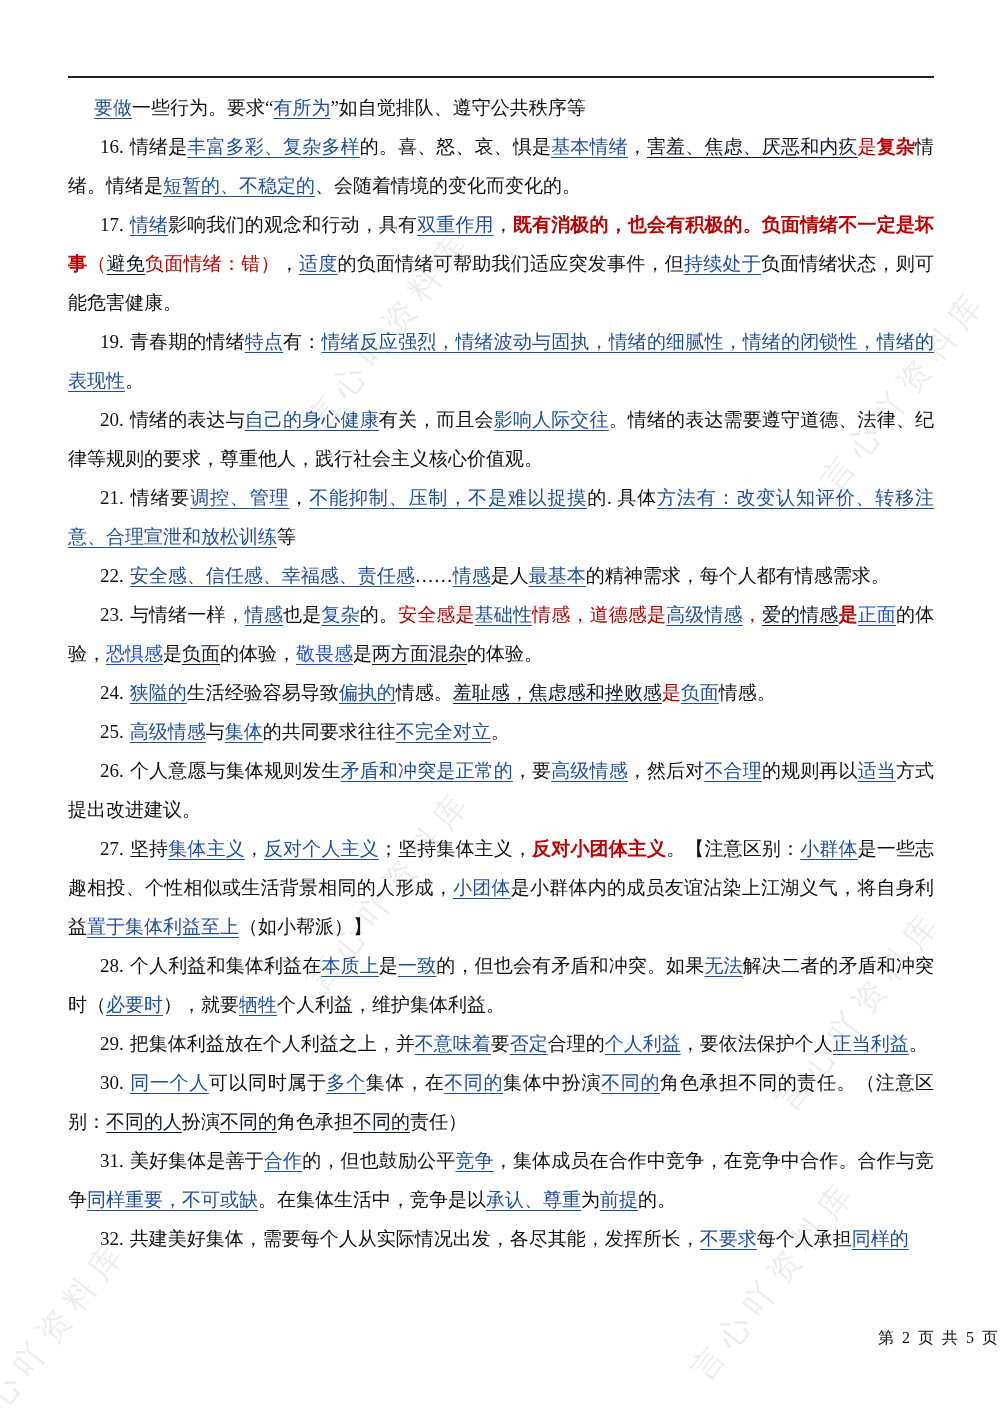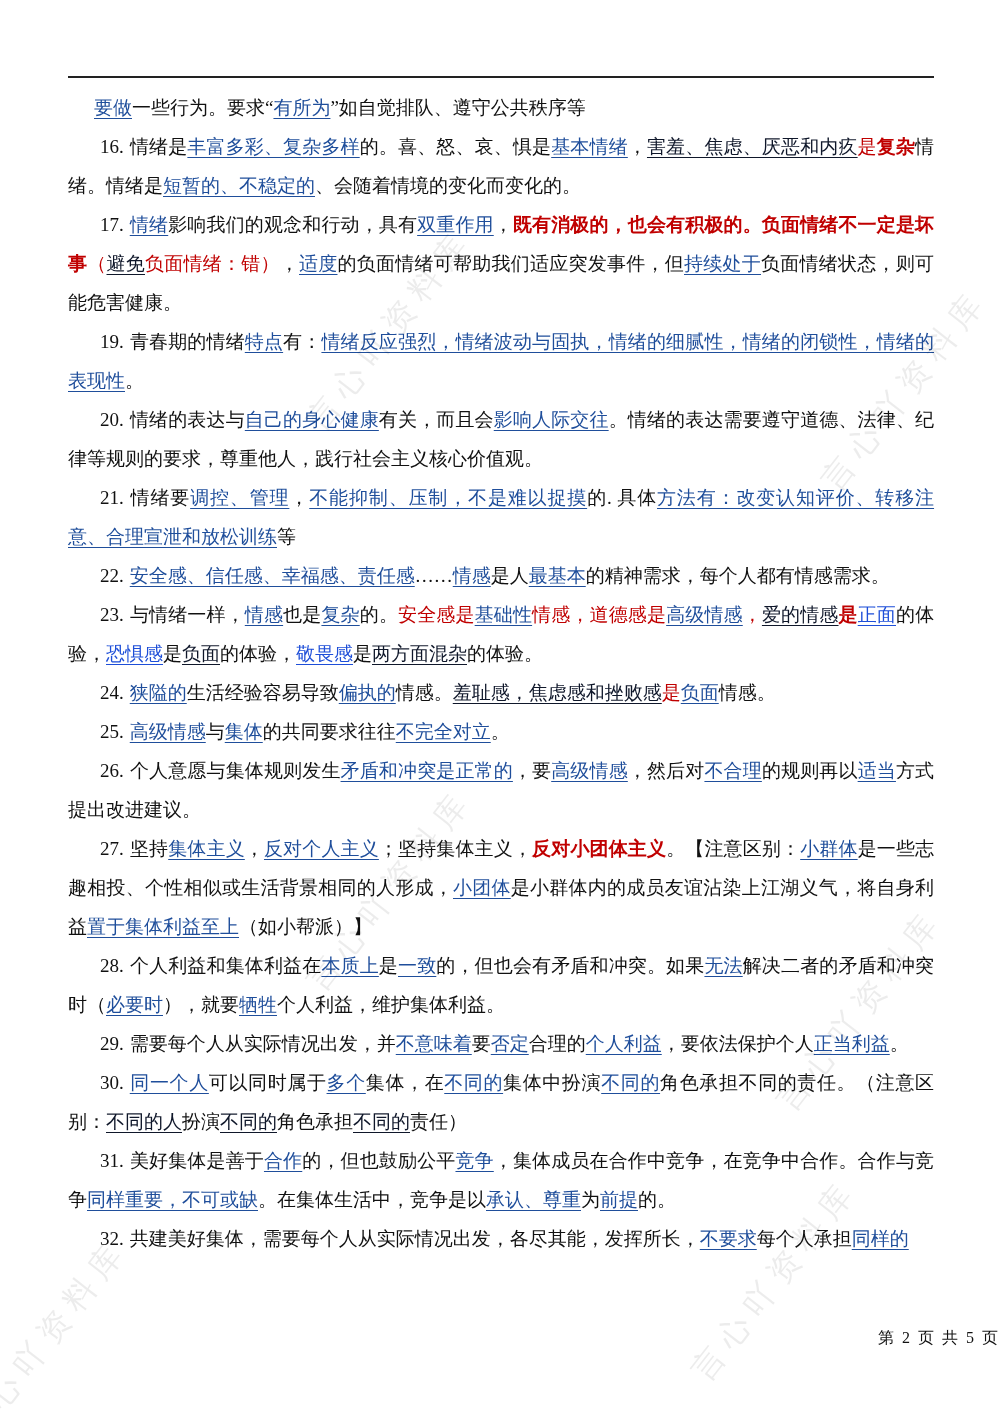--- a/index.html
+++ b/index.html
@@ -54,21 +54,21 @@
       <div class="item"><span class="num">19.</span><span class="s-k">青春期的情绪</span><span class="s-u">特点</span><span class="s-k">有：</span><span class="s-u">情绪反应强烈，情绪波动与固执，情绪的细腻性，情绪的闭锁性，情绪的表现性</span><span class="s-k">。</span></div>
       <div class="item"><span class="num">20.</span><span class="s-k">情绪的表达与</span><span class="s-u">自己的身心健康</span><span class="s-k">有关，而且会</span><span class="s-u">影响人际交往</span><span class="s-k">。情绪的表达需要遵守道德、法律、纪律等规则的要求，尊重他人，践行社会主义核心价值观。</span></div>
       <div class="item"><span class="num">21.</span><span class="s-k">情绪要</span><span class="s-u">调控、管理</span><span class="s-k">，</span><span class="s-u">不能抑制、压制，不是难以捉摸</span><span class="s-k">的. 具体</span><span class="s-u">方法有：改变认知评价、转移注意、合理宣泄和放松训练</span><span class="s-k">等</span></div>
       <div class="item"><span class="num">22.</span><span class="s-u">安全感、信任感、幸福感、责任感</span><span class="s-k">……</span><span class="s-u">情感</span><span class="s-k">是人</span><span class="s-u">最基本</span><span class="s-k">的精神需求，每个人都有情感需求。</span></div>
       <div class="item"><span class="num">23.</span><span class="s-k">与情绪一样，</span><span class="s-u">情感</span><span class="s-k">也是</span><span class="s-u">复杂</span><span class="s-k">的。</span><span class="s-r">安全感是</span><span class="s-u">基础性</span><span class="s-r">情感，道德感是</span><span class="s-u">高级情感</span><span class="s-r">，</span><span class="s-ru">爱的情感</span><span class="s-rb">是</span><span class="s-ku">正面</span><span class="s-k">的体验，</span><span class="s-ku">恐惧感</span><span class="s-k">是</span><span class="s-ru">负面</span><span class="s-k">的体验，</span><span class="s-ku">敬畏感</span><span class="s-k">是</span><span class="s-ru">两方面混杂</span><span class="s-k">的体验。</span></div>
       <div class="item"><span class="num">24.</span><span class="s-u">狭隘的</span><span class="s-k">生活经验容易导致</span><span class="s-u">偏执的</span><span class="s-k">情感。</span><span class="s-ru">羞耻感，焦虑感和挫败感</span><span class="s-r">是</span><span class="s-u">负面</span><span class="s-k">情感。</span></div>
       <div class="item"><span class="num">25.</span><span class="s-u">高级情感</span><span class="s-k">与</span><span class="s-u">集体</span><span class="s-k">的共同要求往往</span><span class="s-u">不完全对立</span><span class="s-k">。</span></div>
       <div class="item"><span class="num">26.</span><span class="s-k">个人意愿与集体规则发生</span><span class="s-u">矛盾和冲突是正常的</span><span class="s-k">，要</span><span class="s-u">高级情感</span><span class="s-k">，然后对</span><span class="s-u">不合理</span><span class="s-k">的规则再以</span><span class="s-u">适当</span><span class="s-k">方式提出改进建议。</span></div>
       <div class="item"><span class="num">27.</span><span class="s-k">坚持</span><span class="s-u">集体主义</span><span class="s-k">，</span><span class="s-u">反对个人主义</span><span class="s-k">；坚持集体主义，</span><span class="s-rb">反对小团体主义</span><span class="s-k">。【注意区别：</span><span class="s-u">小群体</span><span class="s-k">是一些志趣相投、个性相似或生活背景相同的人形成，</span><span class="s-u">小团体</span><span class="s-k">是小群体内的成员友谊沾染上江湖义气，将自身利益</span><span class="s-u">置于集体利益至上</span><span class="s-k">（如小帮派）】</span></div>
       <div class="item"><span class="num">28.</span><span class="s-k">个人利益和集体利益在</span><span class="s-u">本质上</span><span class="s-k">是</span><span class="s-u">一致</span><span class="s-k">的，但也会有矛盾和冲突。如果</span><span class="s-u">无法</span><span class="s-k">解决二者的矛盾和冲突时（</span><span class="s-u">必要时</span><span class="s-k">），就要</span><span class="s-u">牺牲</span><span class="s-k">个人利益，维护集体利益。</span></div>
-      <div class="item"><span class="num">29.</span><span class="s-k">需要每个人从实际情况出发，并</span><span class="s-u">不意味着</span><span class="s-k">要</span><span class="s-u">否定</span><span class="s-k">合理的</span><span class="s-u">个人利益</span><span class="s-k">，要依法保护个人</span><span class="s-u">正当利益</span><span class="s-k">。</span></div>
+      <div class="item"><span class="num">29.</span><span class="s-k">把集体利益放在个人利益之上，并</span><span class="s-u">不意味着</span><span class="s-k">要</span><span class="s-u">否定</span><span class="s-k">合理的</span><span class="s-u">个人利益</span><span class="s-k">，要依法保护个人</span><span class="s-u">正当利益</span><span class="s-k">。</span></div>
       <div class="item"><span class="num">30.</span><span class="s-u">同一个人</span><span class="s-k">可以同时属于</span><span class="s-u">多个</span><span class="s-k">集体，在</span><span class="s-u">不同的</span><span class="s-k">集体中扮演</span><span class="s-u">不同的</span><span class="s-k">角色承担不同的责任。（注意区别：</span><span class="s-ru">不同的人</span><span class="s-k">扮演</span><span class="s-ru">不同的</span><span class="s-k">角色承担</span><span class="s-ru">不同的</span><span class="s-k">责任）</span></div>
       <div class="item"><span class="num">31.</span><span class="s-k">美好集体是善于</span><span class="s-u">合作</span><span class="s-k">的，但也鼓励公平</span><span class="s-u">竞争</span><span class="s-k">，集体成员在合作中竞争，在竞争中合作。合作与竞争</span><span class="s-u">同样重要，不可或缺</span><span class="s-k">。在集体生活中，竞争是以</span><span class="s-u">承认、尊重</span><span class="s-k">为</span><span class="s-u">前提</span><span class="s-k">的。</span></div>
       <div class="item"><span class="num">32.</span><span class="s-k">共建美好集体，需要每个人从实际情况出发，各尽其能，发挥所长，</span><span class="s-u">不要求</span><span class="s-k">每个人承担</span><span class="s-u">同样的</span></div>
     </div>
   <div class="footer">第 2 页 共 5 页</div>
 <div class="wm" style="left: 390px; top: 330px;">言心吖资料库</div>
     <div class="wm" style="left: 905px; top: 390px;">言心吖资料库</div>
     <div class="wm" style="left: 390px; top: 890px;">言心吖资料库</div>
     <div class="wm" style="left: 860px; top: 1010px;">言心吖资料库</div>
     <div class="wm" style="left: 775px; top: 1280px;">言心吖资料库</div>

